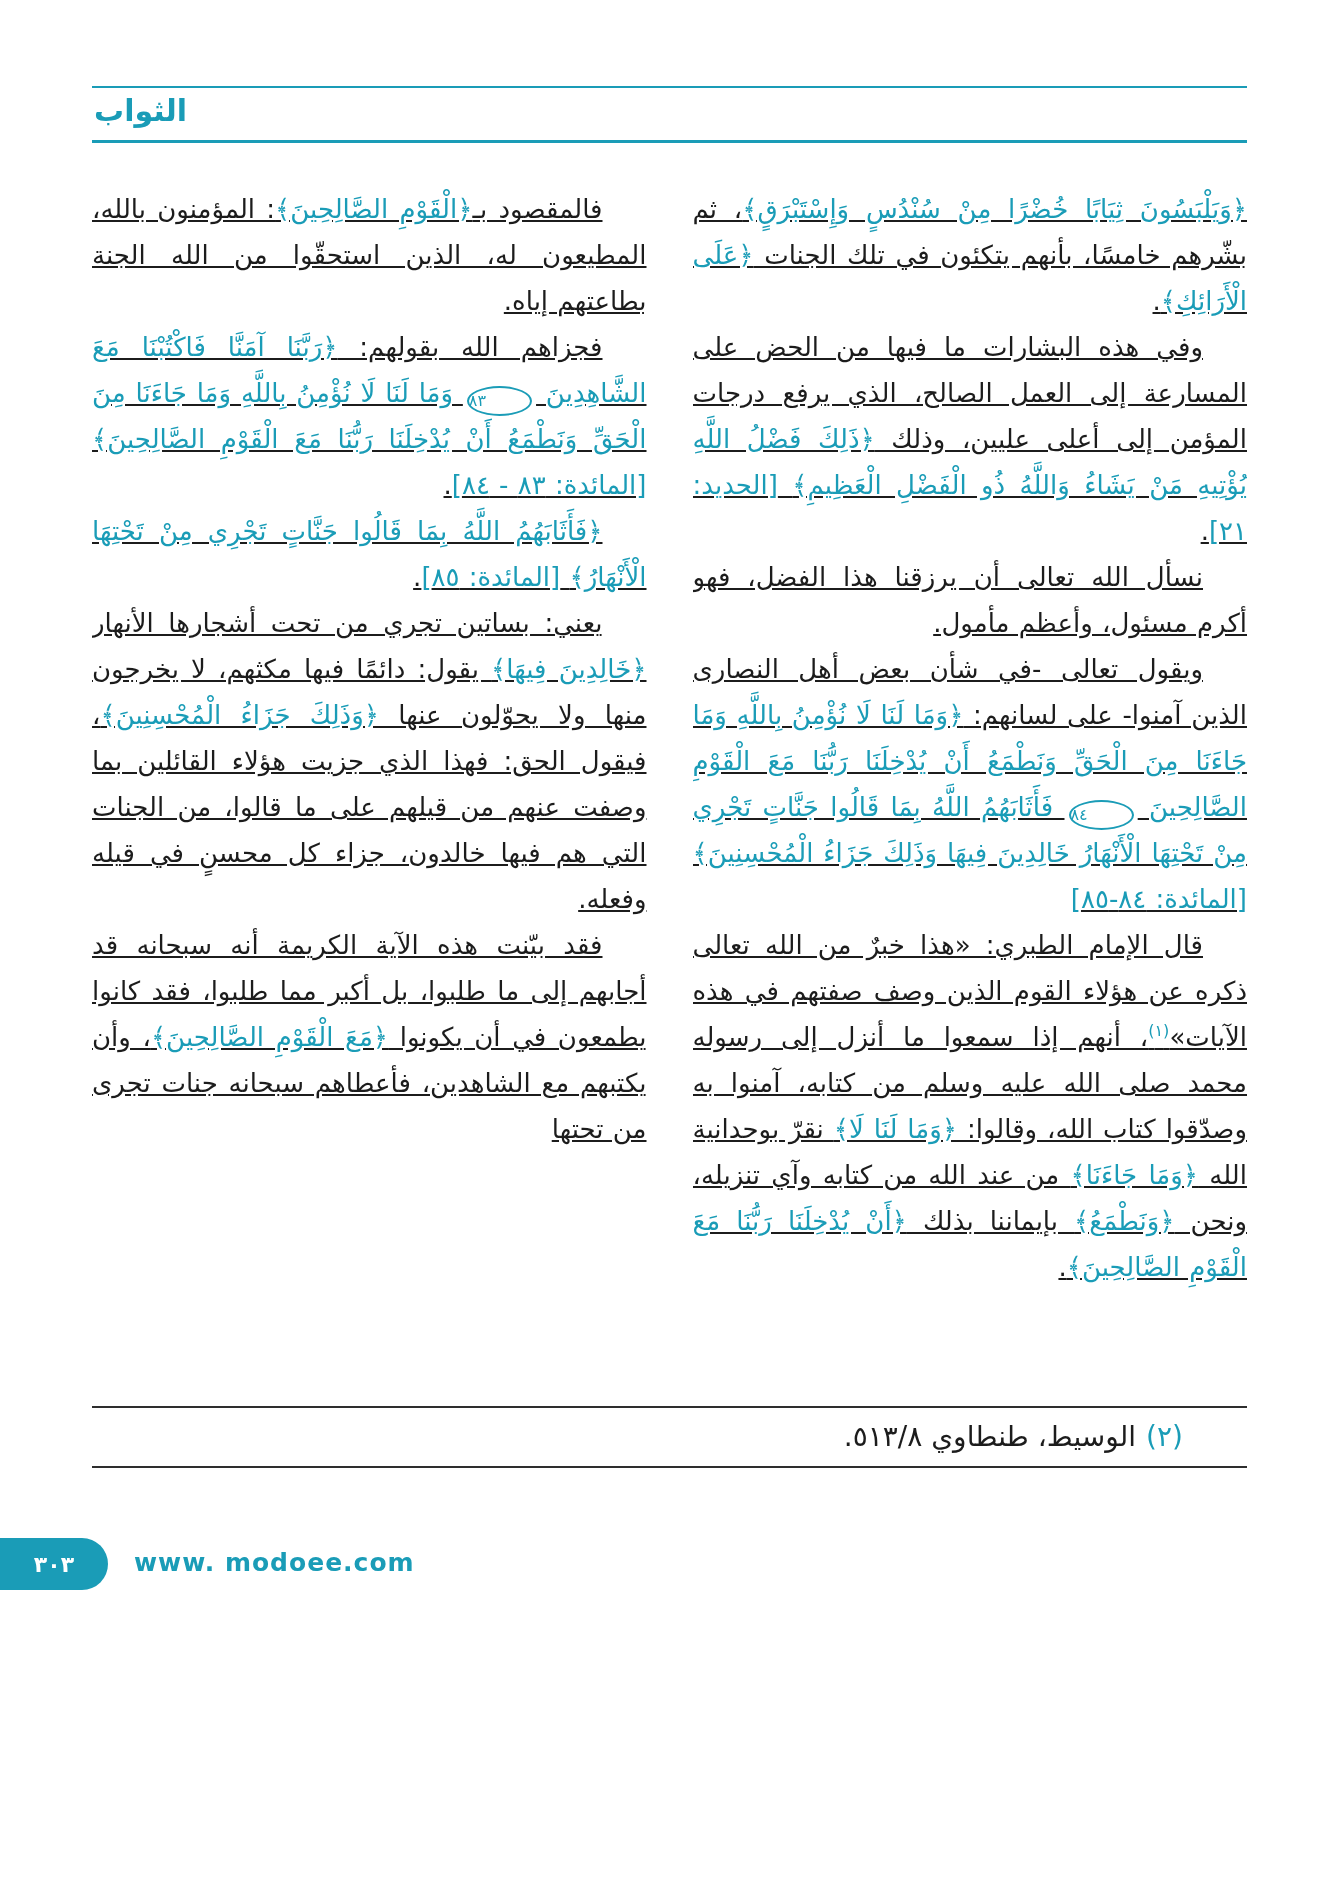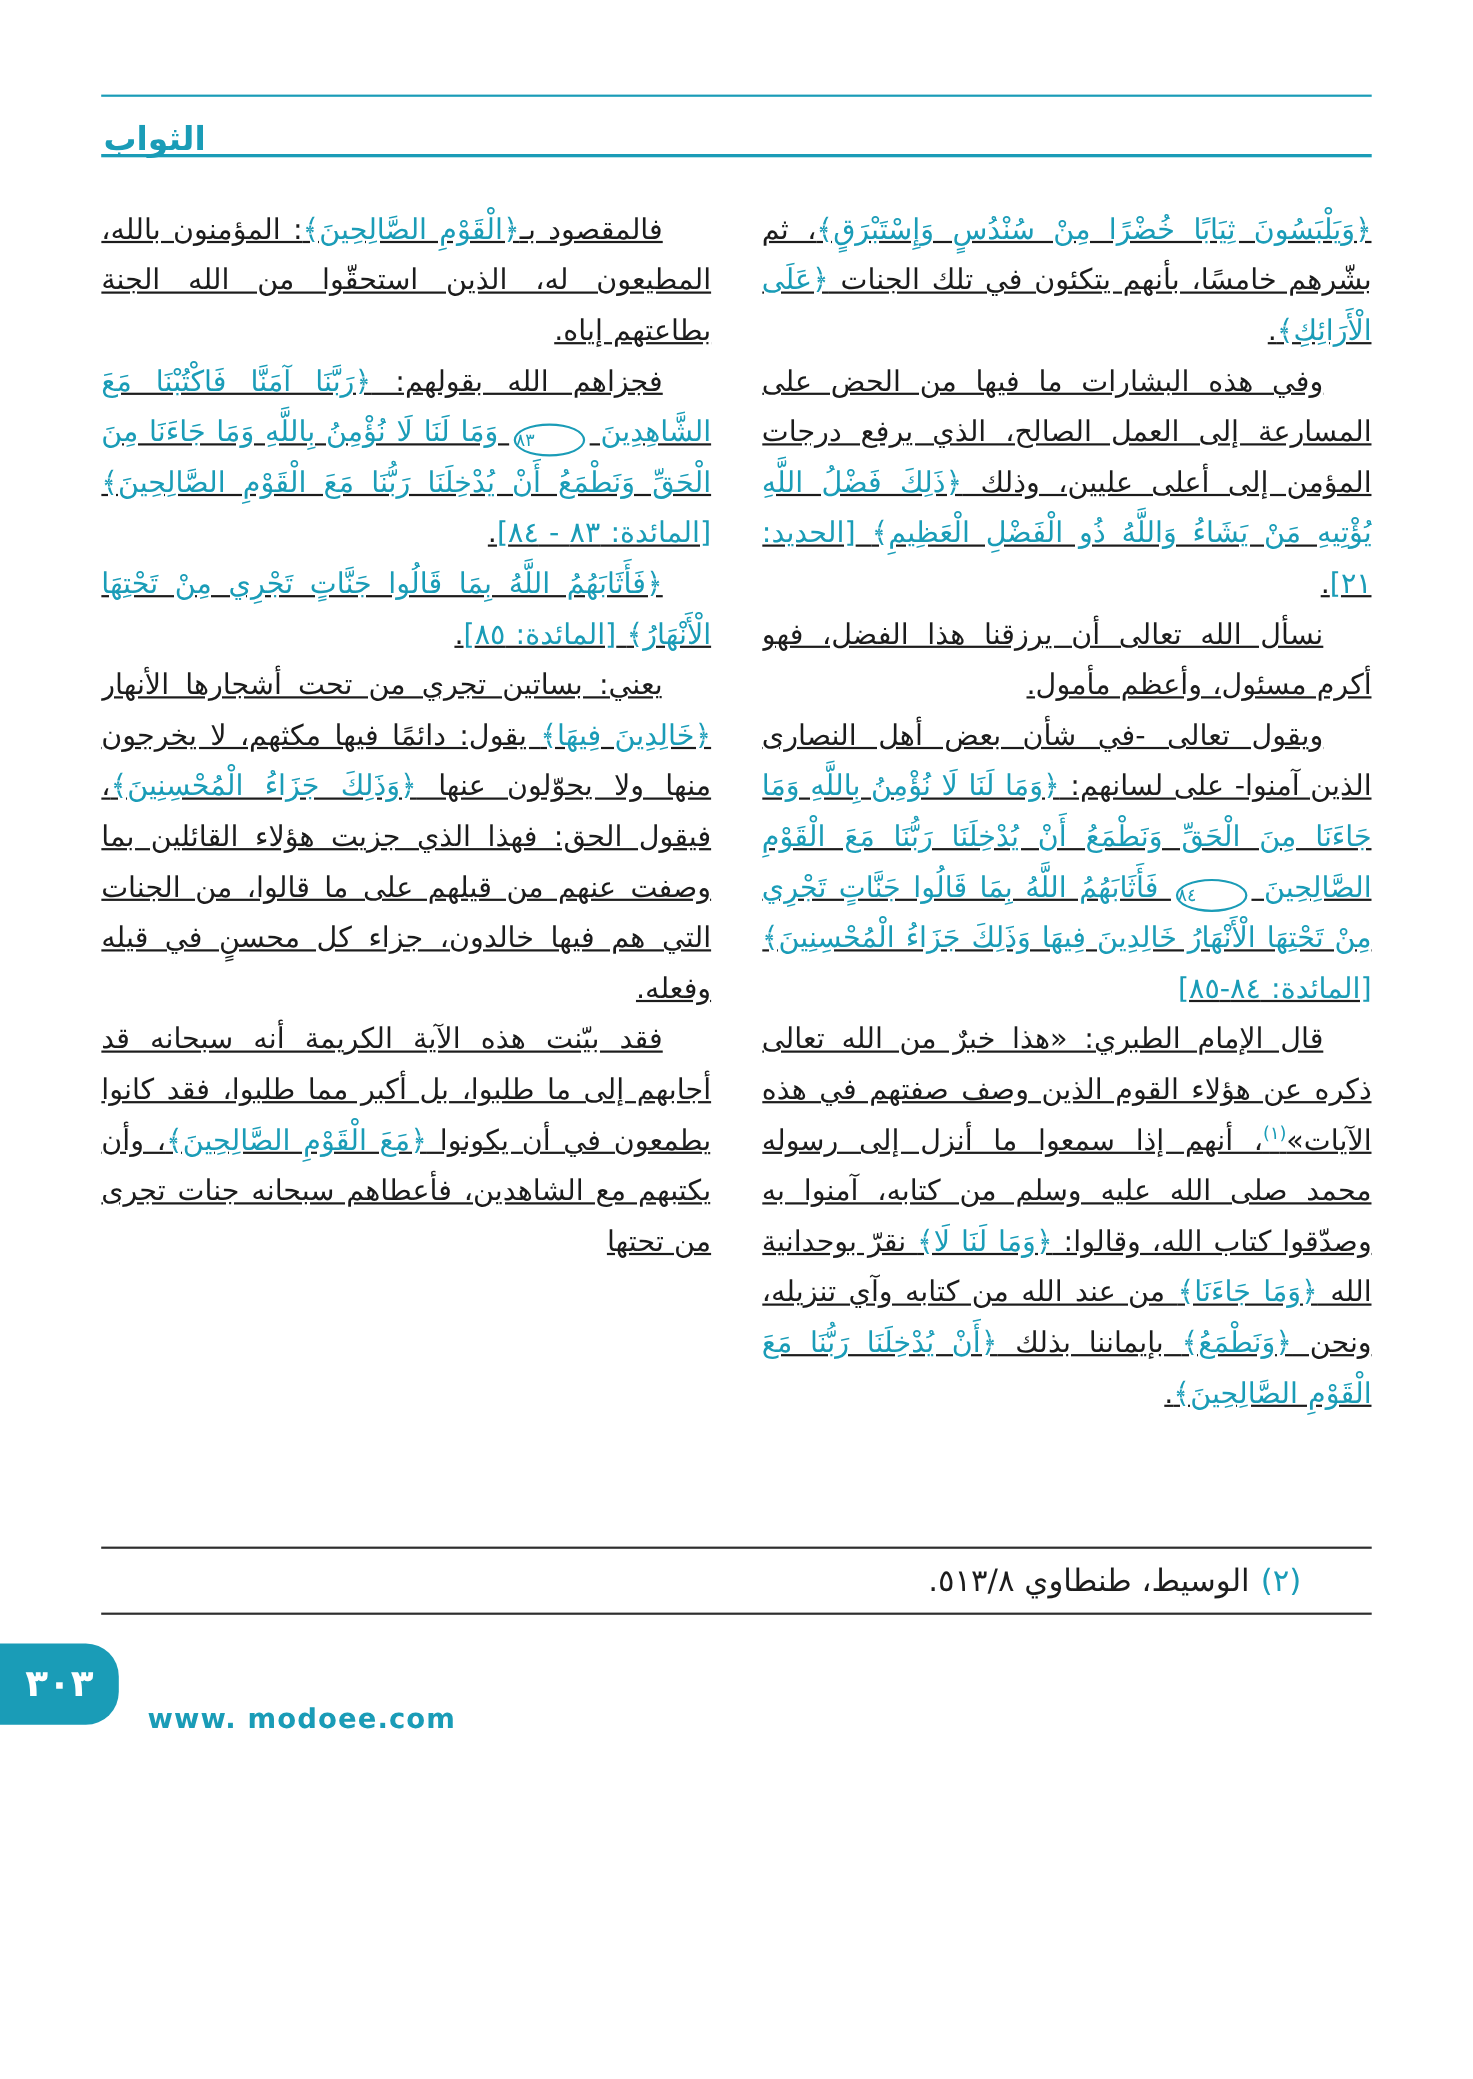--- a/index.html
+++ b/index.html
@@ -18,21 +18,21 @@
     direction: rtl;
     overflow: hidden;
   }
 
   
   .rule { position: absolute; left: 92px; right: 92px; background: var(--accent); }
   .rule-top { top: 86px; height: 2px; }
   .rule-bottom { top: 140px; height: 3px; }
   .header-title {
     position: absolute;
-    top: 109px;
+    top: 93px;
     left: 94px;
     color: var(--accent);
     font-size: 30px;
     font-weight: bold;
     direction: rtl;
   }
 
   
   .content {
     position: absolute;
@@ -100,30 +100,30 @@
     color: var(--ink);
     padding-top: 10px;
     padding-right: 64px;
   }
   .fn-marker { color: var(--accent); margin-left: 10px; }
 
   
   .page-number-pill {
     position: absolute;
     left: 0;
-    top: 1494px;
+    top: 1538px;
     width: 108px;
-    height: 74px;
+    height: 52px;
     background: var(--accent);
     border-radius: 0 30px 30px 0;
     display: flex;
     align-items: center;
     justify-content: center;
     color: #ffffff;
-    font-size: 34px;
+    font-size: 22px;
     font-weight: bold;
   }
   .website {
     position: absolute;
     left: 134px;
     top: 1548px;
     color: var(--accent);
     font-size: 25px;
     font-weight: bold;
     direction: ltr;

